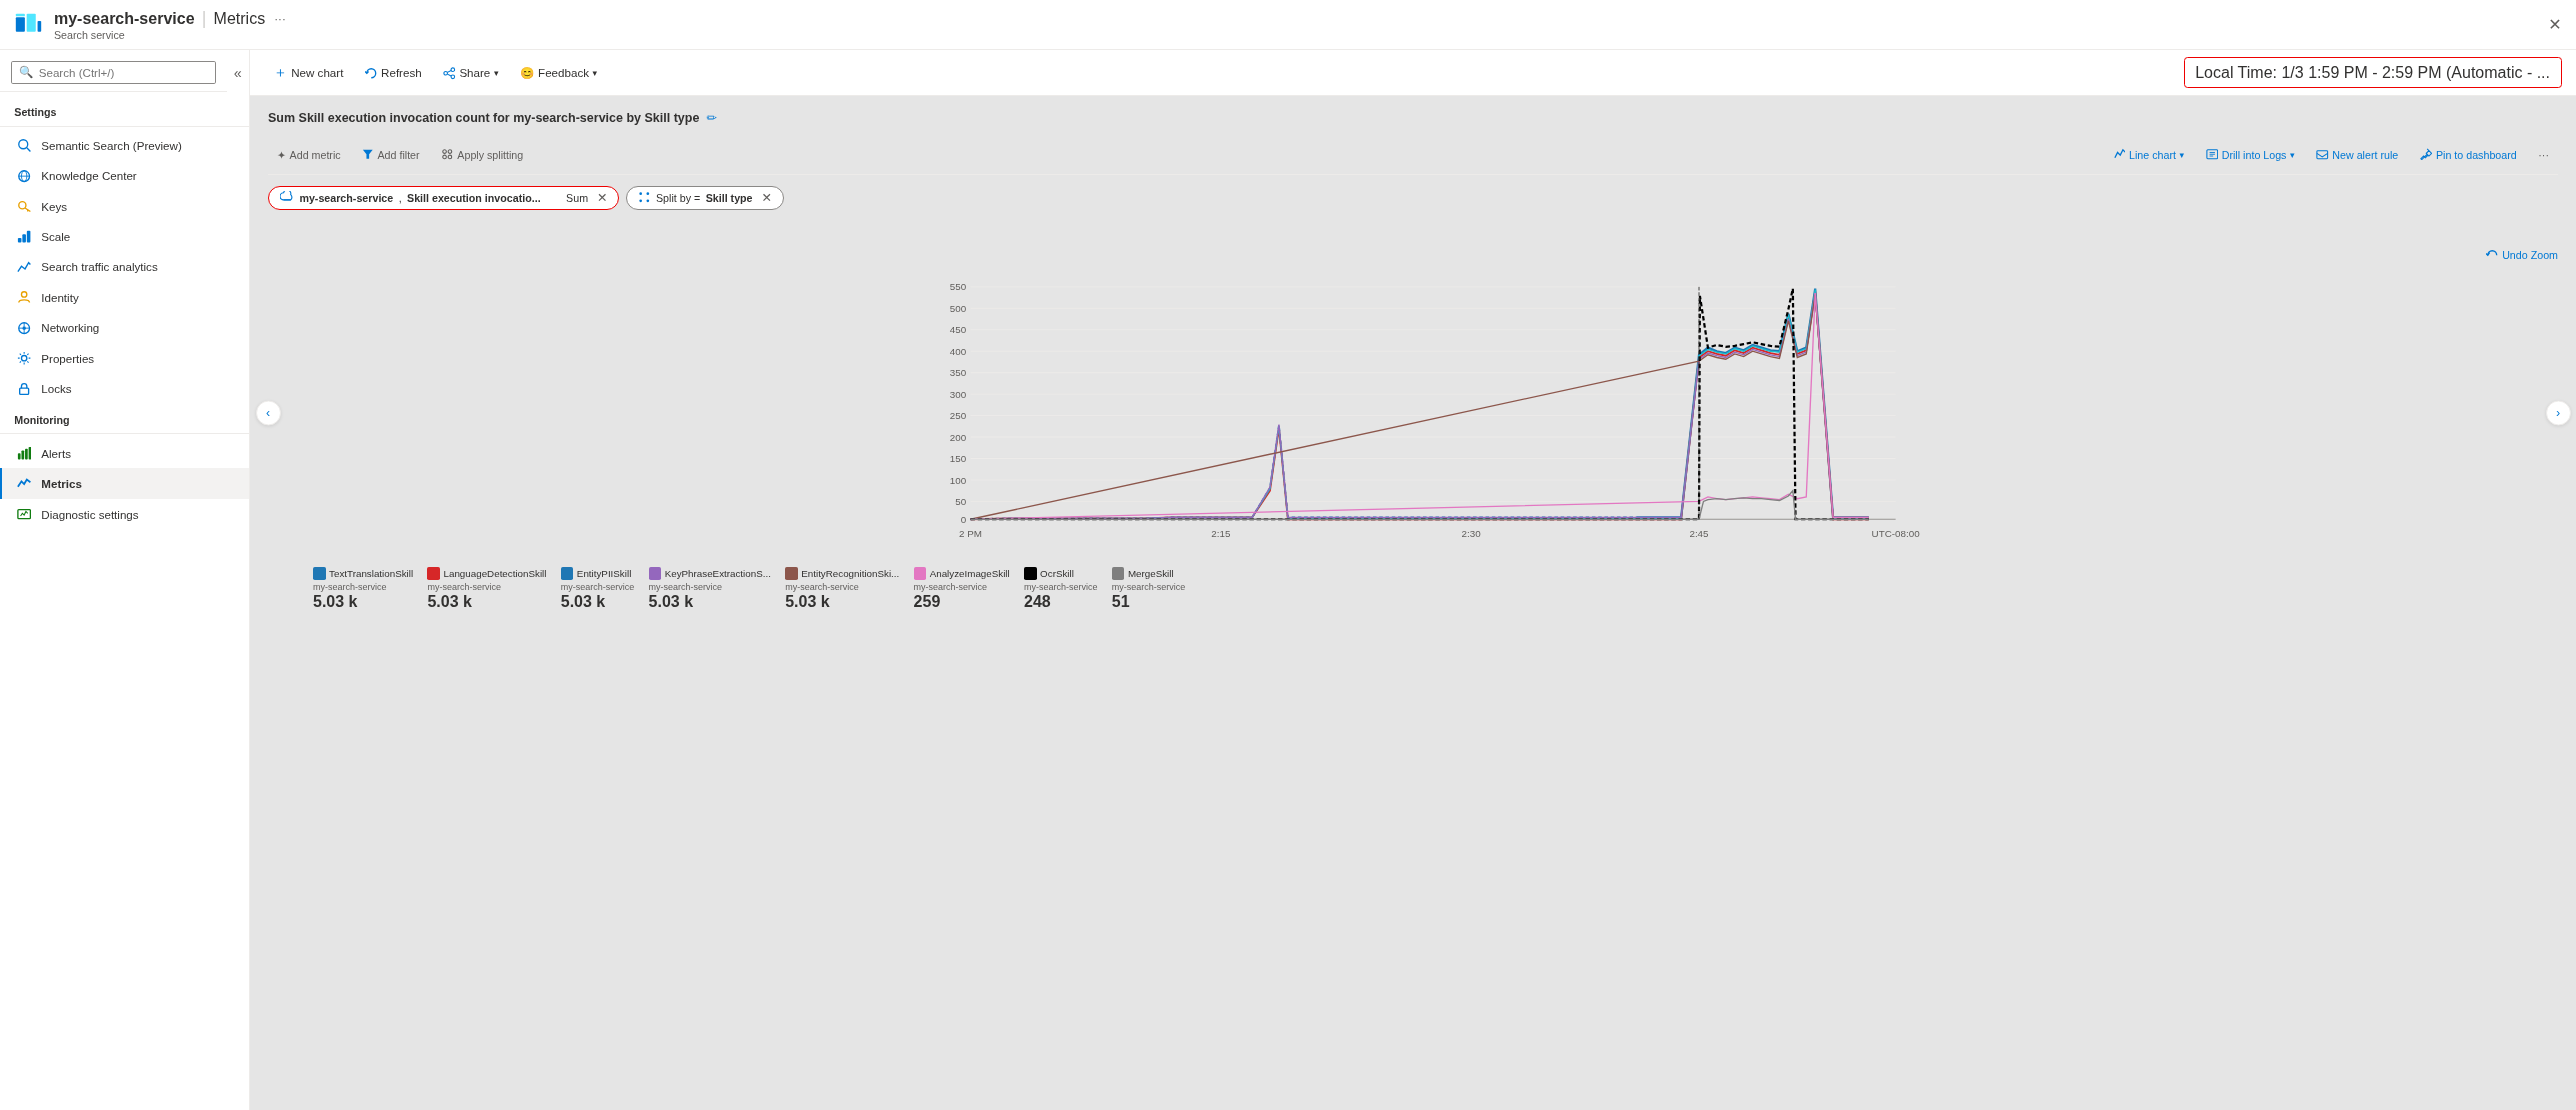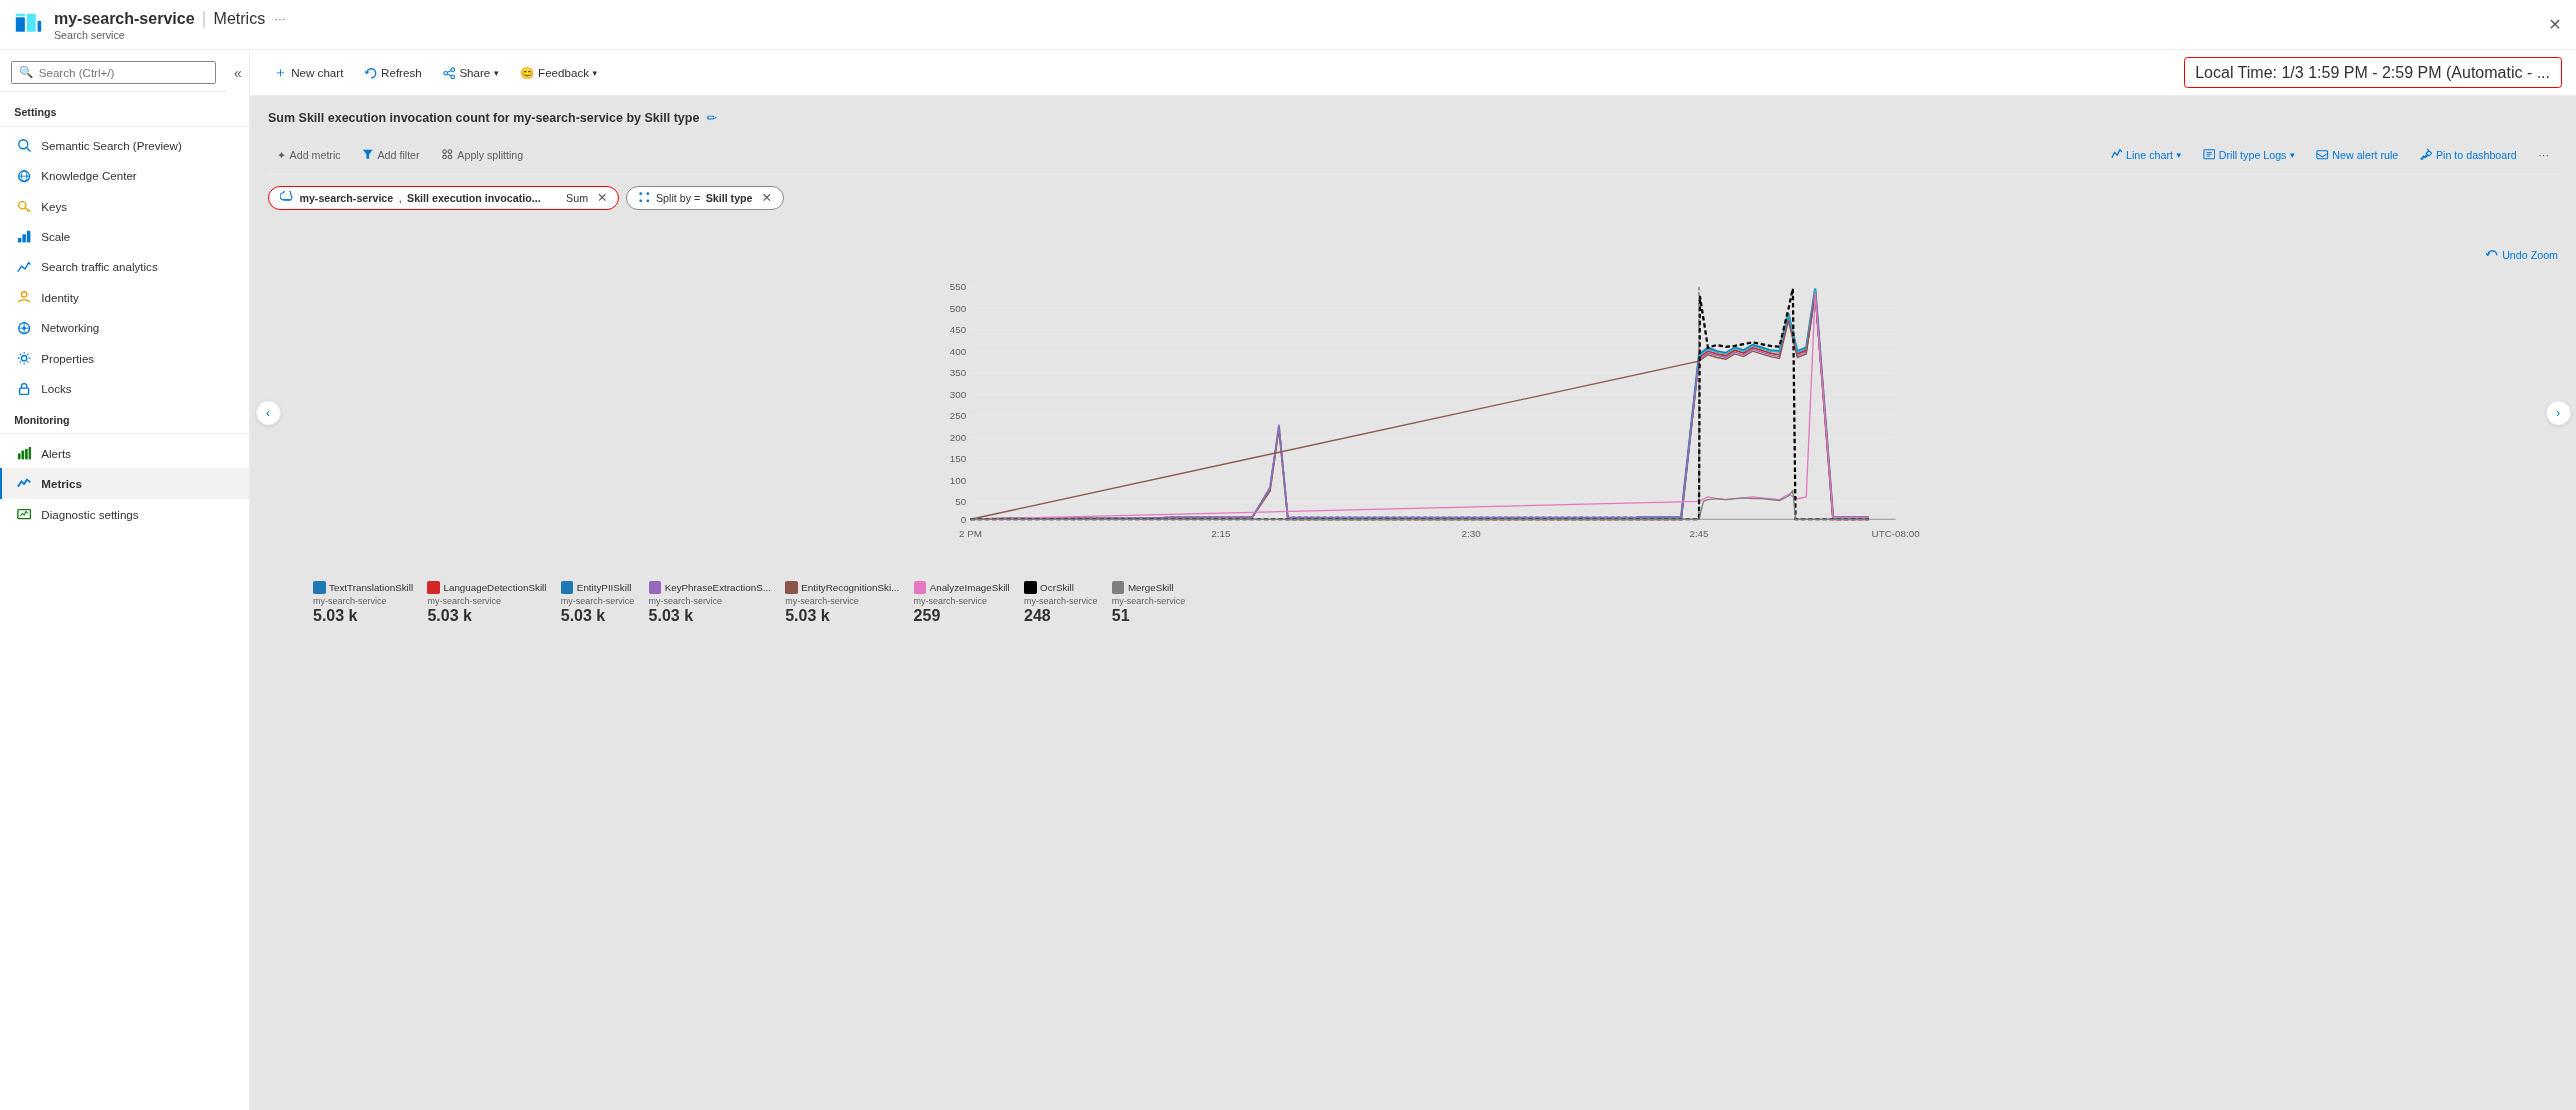--- a/index.html
+++ b/index.html
@@ -61,21 +61,21 @@
     .nav-arrow { position: absolute; top: 50%; transform: translateY(-50%); background: #fff; border: 0.9px solid #edebe9; border-radius: 50%; width: 25px; height: 25px; display: flex; align-items: center; justify-content: center; cursor: pointer; color: #0078d4; font-size: 12.5px; z-index: 10; box-shadow: 0 0.9px 3.6px rgba(0,0,0,0.1); }
     .nav-arrow-left { left: -12.5px; }
     .nav-arrow-right { right: -12.5px; }
 
     
     .undo-zoom { display: flex; align-items: center; gap: 3.6px; color: #0078d4; font-size: 10.7px; cursor: pointer; margin-left: auto; margin-bottom: 3.6px; }
 
     
     .chart-legend { display: flex; gap: 14.3px; margin-top: 10.7px; flex-wrap: wrap; padding-left: 45px; }
     .legend-item { display: flex; flex-direction: column; gap: 1.8px; }
-    .legend-color-label { display: flex; align-items: center; gap: 3.6px; font-size: 9.8px; color: #323130; margin-top: 14px; }
+    .legend-color-label { display: flex; align-items: center; gap: 3.6px; font-size: 9.8px; color: #323130; }
     .legend-color-bar { width: 12.5px; height: 12.5px; border-radius: 1.8px; }
     .legend-service { font-size: 9px; color: #605e5c; }
     .legend-value { font-size: 16px; font-weight: 700; color: #323130; }
 
     
     ::-webkit-scrollbar { width: 5.4px; }
     ::-webkit-scrollbar-track { background: #f3f2f1; }
     ::-webkit-scrollbar-thumb { background: #c8c6c4; border-radius: 2.7px; }
 
     .sidebar-top-row { display: flex; align-items: center; padding: 3.6px 0; }
@@ -350,21 +350,21 @@
 
           <button class="chart-btn chart-btn-primary">
             <span>
               <svg width="12.5" height="12.5" viewBox="0 0 14 14">
                   <rect x="1" y="2" width="12" height="10" rx="1" fill="none" stroke="#0078d4" stroke-width="1.2"></rect>
                   <line x1="4" y1="5" x2="10" y2="5" stroke="#0078d4" stroke-width="1"></line>
                   <line x1="4" y1="7" x2="10" y2="7" stroke="#0078d4" stroke-width="1"></line>
                   <line x1="4" y1="9" x2="8" y2="9" stroke="#0078d4" stroke-width="1"></line>
                 </svg>
             </span>
-            <span>Drill type Logs</span>
+            <span>Drill into Logs</span>
             <span style="font-size:9px;">▾</span>
           </button>
 
           <button class="chart-btn chart-btn-primary">
             <span>
               <svg width="12.5" height="12.5" viewBox="0 0 14 14">
                   <rect x="1" y="3" width="12" height="9" rx="1" fill="none" stroke="#0078d4" stroke-width="1.2"></rect>
                   <polyline points="1,6 7,10 13,6" fill="none" stroke="#0078d4" stroke-width="1.2"></polyline>
                 </svg>
             </span>

